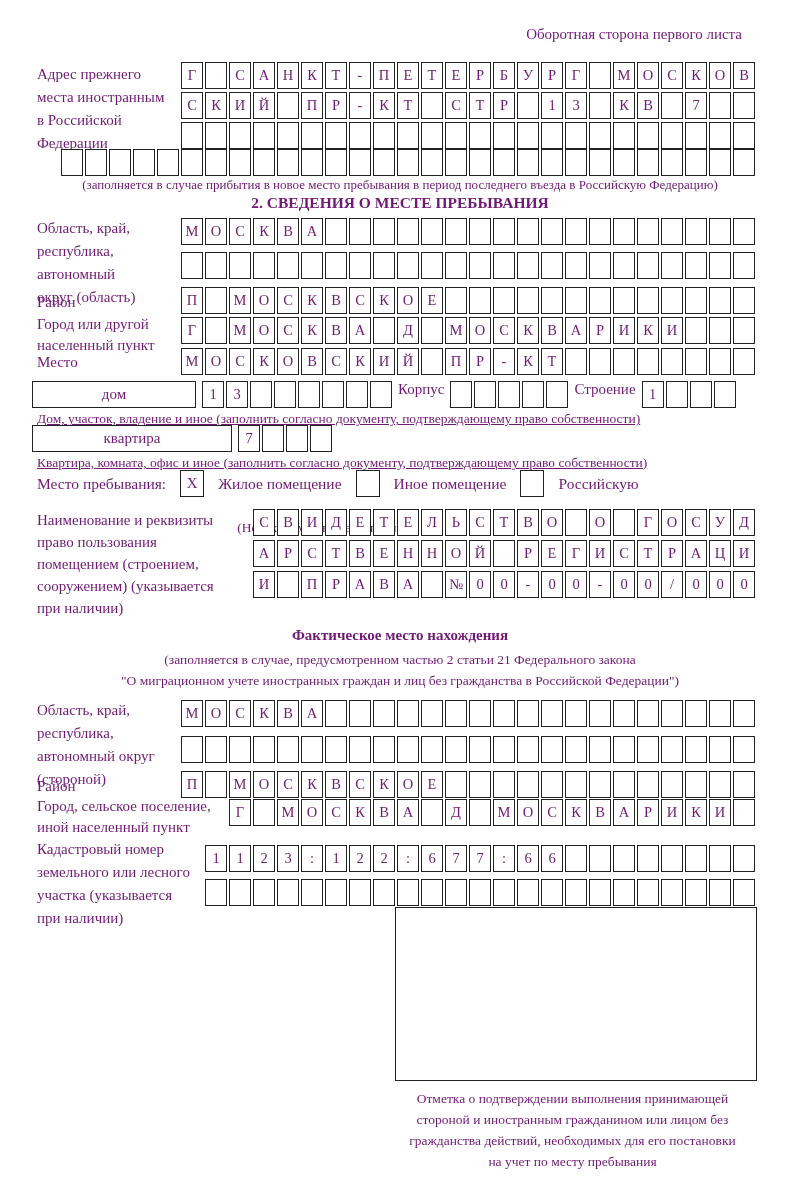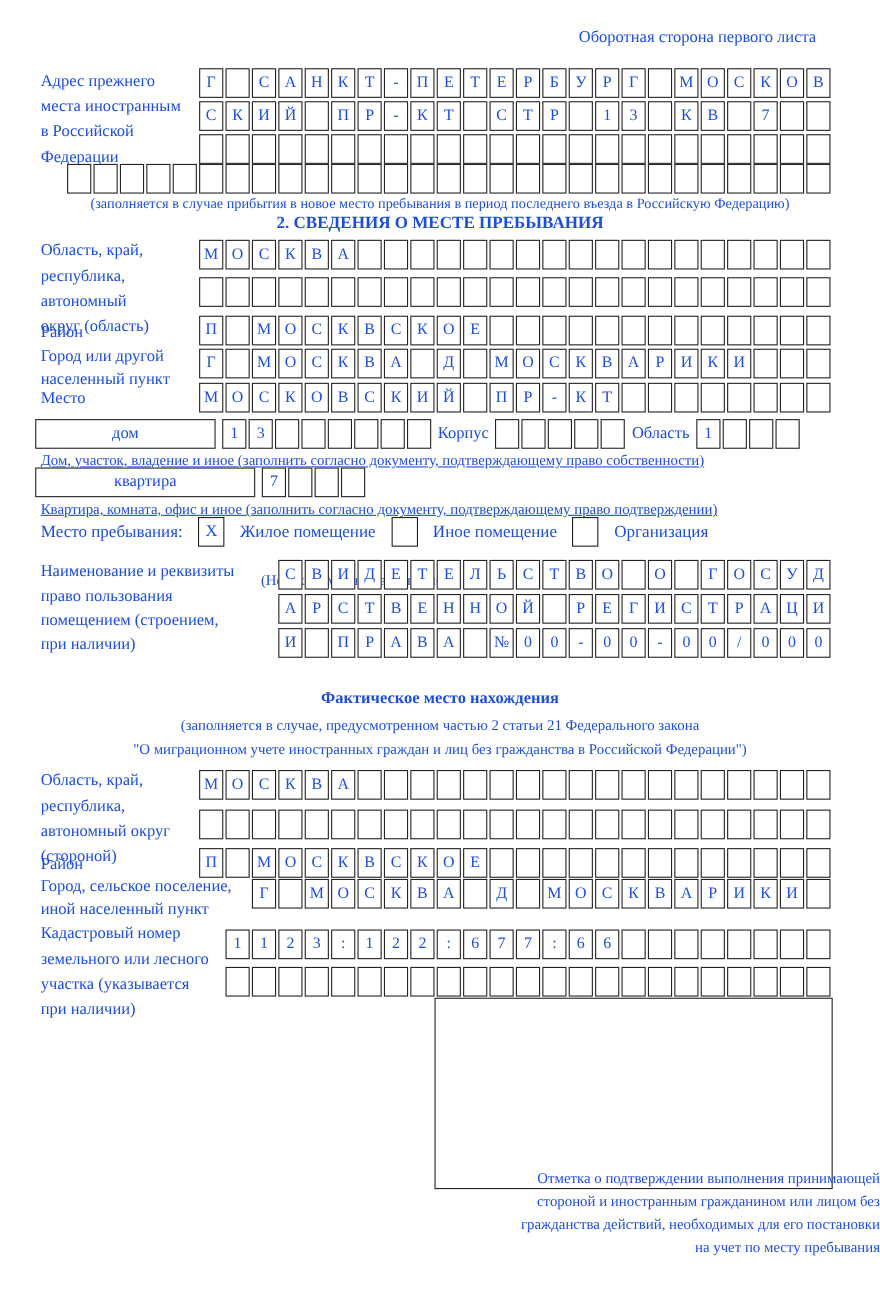--- a/index.html
+++ b/index.html
@@ -1,28 +1,28 @@
 <!DOCTYPE html>
 <html><head>
 <meta charset="utf-8">
 <style>
   html,body{margin:0;padding:0;background:#fff;}
   .page{position:relative;width:800px;height:1180px;background:#fff;overflow:hidden;
-        font-family:"Liberation Serif","DejaVu Serif",serif;color:#1d4ed8;}
+        font-family:"Liberation Serif","DejaVu Serif",serif;color:#701a75;}
   .abs{position:absolute;}
   .label{position:absolute;left:37px;font-size:15px;line-height:23px;}
   .boxrow{position:absolute;right:45px;display:flex;gap:2px;}
   .minirow{display:flex;gap:2px;}
   .cell{width:20px;height:25px;border:1.6px solid #222;display:flex;align-items:center;
         justify-content:center;font-size:14.5px;flex:0 0 auto;background:#fff;}
   .fieldbox{border:1.6px solid #222;height:25px;display:flex;align-items:center;
         justify-content:center;font-size:15px;background:#fff;}
   .w-dom{width:162px;}
   .w-apt{width:198px;}
-  .hrow{position:absolute;left:32px;display:flex;align-items:center;gap:6px;font-size:15px;}
+  .hrow{position:absolute;left:32px;display:flex;align-items:flex-start;gap:6px;font-size:15px;}
   .centered{position:absolute;left:0;width:100%;text-align:center;}
   .note{font-size:13px;}
   .smallnote{position:absolute;left:37px;font-size:13.5px;text-decoration:underline;}
   .bold{font-weight:bold;}
   .checkbox{width:22px;height:25px;border:1.6px solid #222;display:flex;align-items:center;
         justify-content:center;font-size:15px;flex:0 0 auto;}
   #corner{top:26px;right:58px;font-size:15px;}
   #lbl-prev{top:63px;}
   #row-prev1{top:62px;}  #row-prev2{top:92px;}  #row-prev3{top:122px;}  #row-prev4{top:149px;}
   #note-prev{top:177px;}
@@ -43,21 +43,21 @@
   #title-fact{top:627px;font-size:15px;}
   #note-fact1{top:652px;font-size:13.5px;}
   #note-fact2{top:673px;font-size:13.5px;}
   #lbl-reg2{top:699px;}
   #row-reg2a{top:700px;} #row-reg2b{top:736px;}
   #lbl-district2{top:775px;} #row-district2{top:771px;}
   #lbl-city2{top:796px;line-height:21px;} #row-city2{top:799px;}
   #lbl-cad{top:838px;}
   #row-cad1{top:845px;} #row-cad2{top:879px;}
   #stamp-box{top:907px;left:395px;width:360px;height:172px;border:1.6px solid #222;background:#fff;}
-  #caption{top:1060px;left:345px;width:455px;text-align:right;font-size:13.5px;line-height:21px;}
+  #caption{top:1088px;left:345px;width:455px;text-align:center;font-size:13.5px;line-height:21px;}
 </style>
 </head>
 <body>
 
 <div class="page">
 
   <div id="corner" class="abs">Оборотная сторона первого листа</div>
 
   <div id="lbl-prev" class="label">
       <div>Адрес прежнего</div>
@@ -337,56 +337,57 @@
         <div class="cell"></div>
       </div>
     <span>Корпус</span>
     <div class="minirow">
         <div class="cell"></div>
         <div class="cell"></div>
         <div class="cell"></div>
         <div class="cell"></div>
         <div class="cell"></div>
       </div>
-    <span>Область</span>
+    <span>Строение</span>
     <div class="minirow">
         <div class="cell">1</div>
         <div class="cell"></div>
         <div class="cell"></div>
         <div class="cell"></div>
       </div>
   </div>
   <div id="note-house" class="smallnote">Дом, участок, владение и иное (заполнить согласно документу, подтверждающему право собственности)</div>
 
   <div id="row-apt" class="hrow">
     <div class="fieldbox w-apt">квартира</div>
     <div class="minirow">
         <div class="cell">7</div>
         <div class="cell"></div>
         <div class="cell"></div>
         <div class="cell"></div>
       </div>
   </div>
-  <div id="note-apt" class="smallnote">Квартира, комната, офис и иное (заполнить согласно документу, подтверждающему право подтверждении)</div>
+  <div id="note-apt" class="smallnote">Квартира, комната, офис и иное (заполнить согласно документу, подтверждающему право собственности)</div>
 
   <div id="row-stay" class="abs">
     <span>Место пребывания:</span>
     <div class="checkbox">X</div>
     <span>Жилое помещение</span>
     <div class="checkbox"></div>
     <span>Иное помещение</span>
     <div class="checkbox"></div>
-    <span>Организация</span>
+    <span>Российскую</span>
   </div>
   <div id="hint-stay" class="abs">(Необходимо выбрать нужное)</div>
 
   <div id="lbl-doc" class="label">
       <div>Наименование и реквизиты</div>
       <div>право пользования</div>
       <div>помещением (строением,</div>
+      <div>сооружением) (указывается</div>
       <div>при наличии)</div>
     </div>
   <div id="row-doc1" class="boxrow">
       <div class="cell">С</div>
       <div class="cell">В</div>
       <div class="cell">И</div>
       <div class="cell">Д</div>
       <div class="cell">Е</div>
       <div class="cell">Т</div>
       <div class="cell">Е</div>

